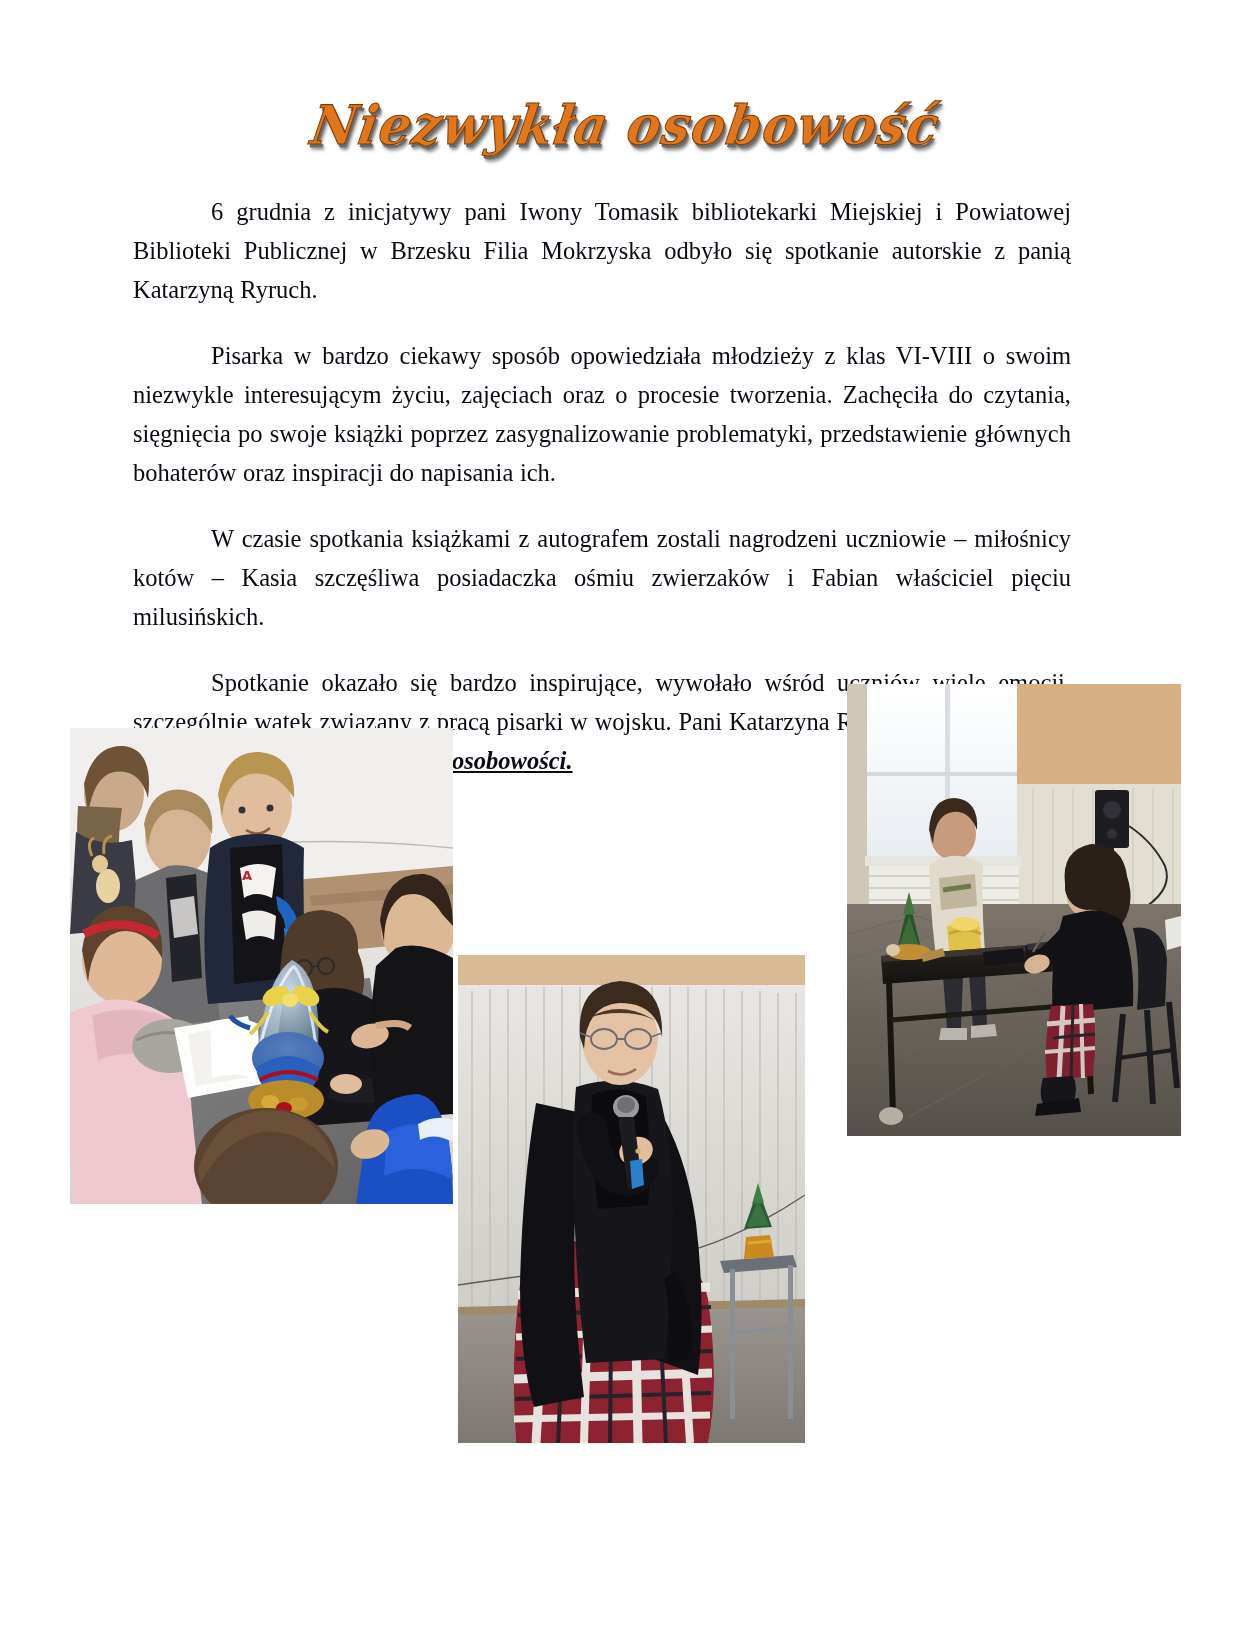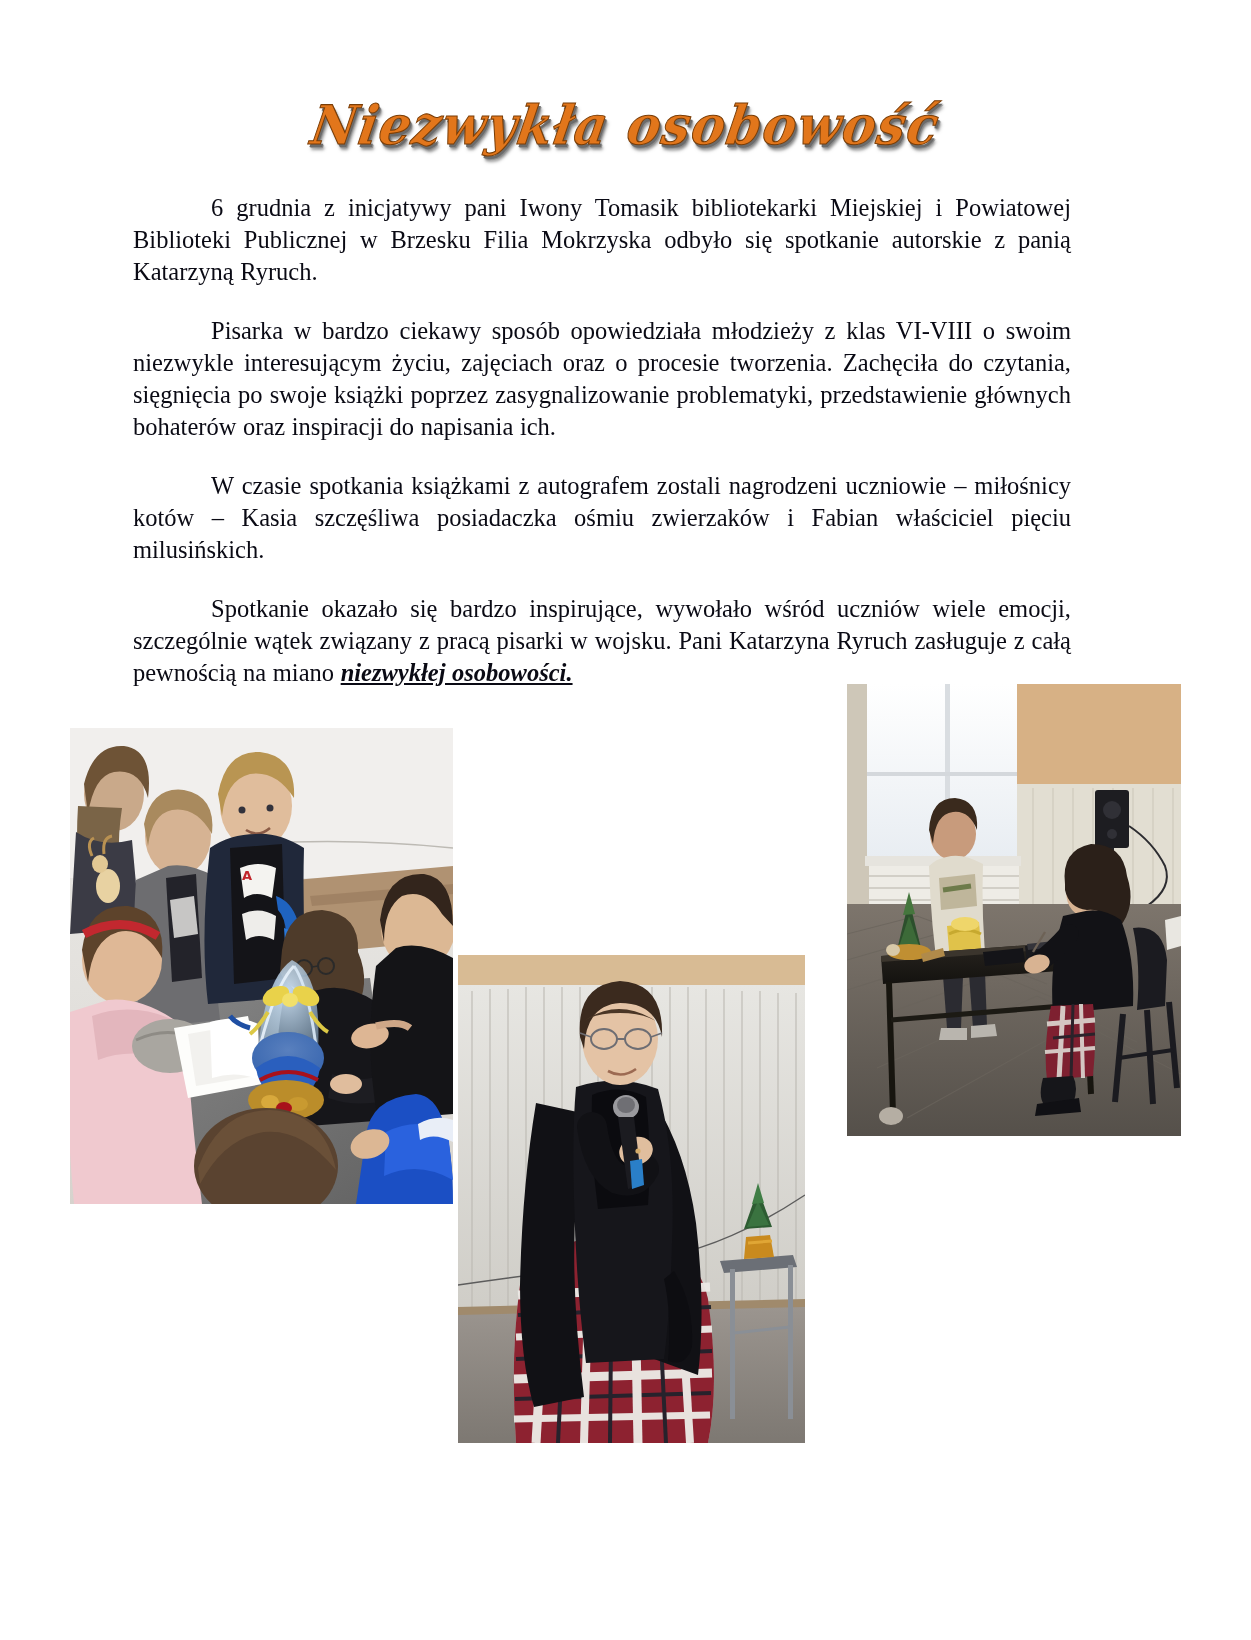--- a/index.html
+++ b/index.html
@@ -50,21 +50,21 @@
   
   .body-text {
     position: absolute;
     top: 192px;
     left: 133px;
     width: 938px;
   }
   .para {
     margin: 0 0 27px 0;
     font-size: 24.5px;
-    line-height: 32px;
+    line-height: 39px;
     text-align: justify;
     text-indent: 78px;
     hyphens: none;
     word-spacing: 0.5px;
   }
   .para:last-child { margin-bottom: 0; }
   .emph {
     font-weight: bold;
     font-style: italic;
     text-decoration: underline;

